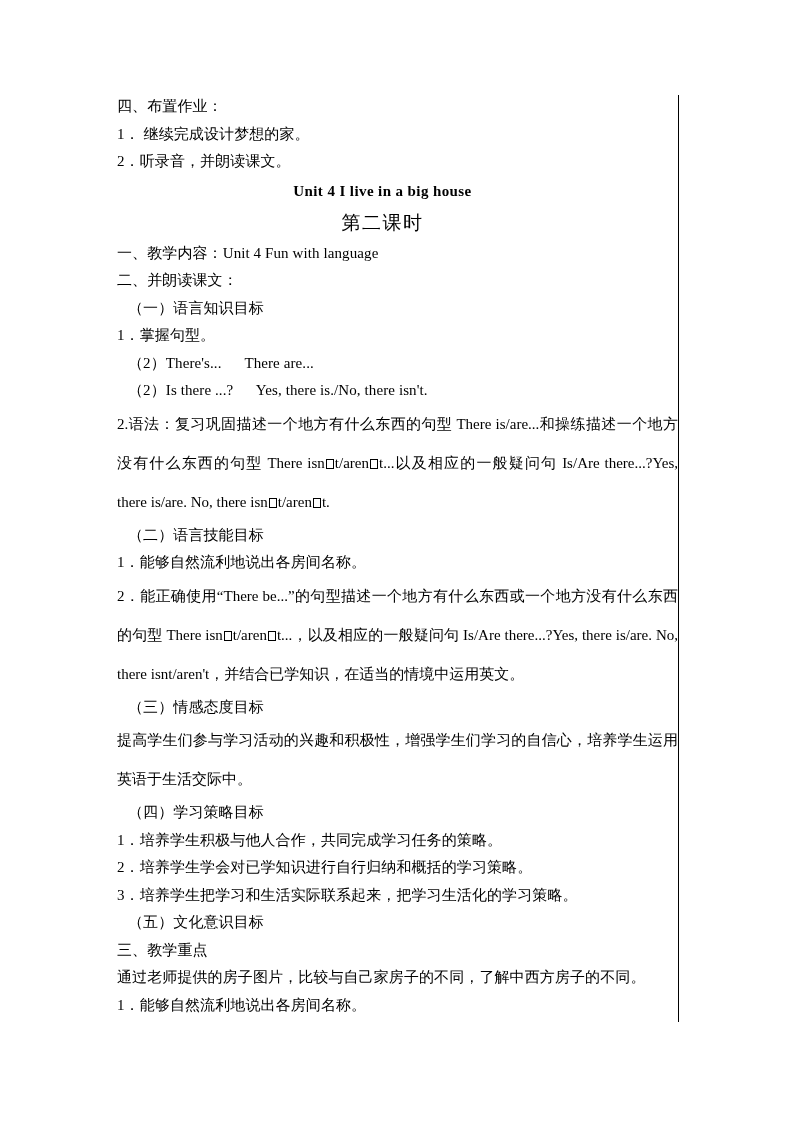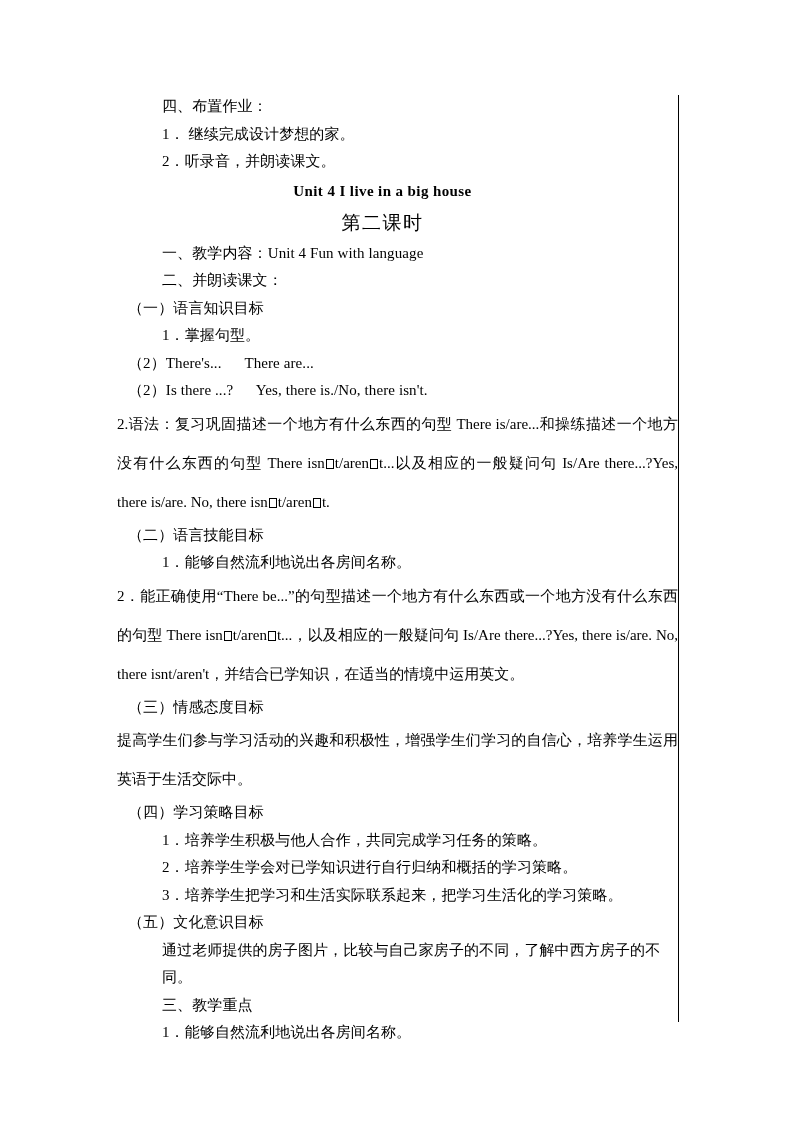--- a/index.html
+++ b/index.html
@@ -42,21 +42,21 @@
   }
 
   .line {
     font-size: 15px;
     line-height: 27.5px;
     white-space: pre-wrap;
     letter-spacing: 0.1px;
   }
 
   
-  .ind-0 { text-indent: 0; margin-left: 45px; }
+  .ind-0 { text-indent: 0; }
   .ind-1 { padding-left: 11px; }
 
   
   .title-en {
     text-align: center;
     font-weight: bold;
     font-size: 15px;
     line-height: 30px;
     letter-spacing: 0.4px;
     padding-right: 30px;
@@ -122,19 +122,19 @@
 
     <div class="line ind-1">（三）情感态度目标</div>
     <div class="para">提高学生们参与学习活动的兴趣和积极性，增强学生们学习的自信心，培养学生运用英语于生活交际中。</div>
 
     <div class="line ind-1">（四）学习策略目标</div>
     <div class="line ind-0">1．培养学生积极与他人合作，共同完成学习任务的策略。</div>
     <div class="line ind-0">2．培养学生学会对已学知识进行自行归纳和概括的学习策略。</div>
     <div class="line ind-0">3．培养学生把学习和生活实际联系起来，把学习生活化的学习策略。</div>
 
     <div class="line ind-1">（五）文化意识目标</div>
+    <div class="line ind-0">三、教学重点</div>
+
     <div class="line ind-0">通过老师提供的房子图片，比较与自己家房子的不同，了解中西方房子的不同。</div>
-
-    <div class="line ind-0">三、教学重点</div>
     <div class="line ind-0">1．能够自然流利地说出各房间名称。</div>
 
   </div>
 </div>
 
 </body></html>

